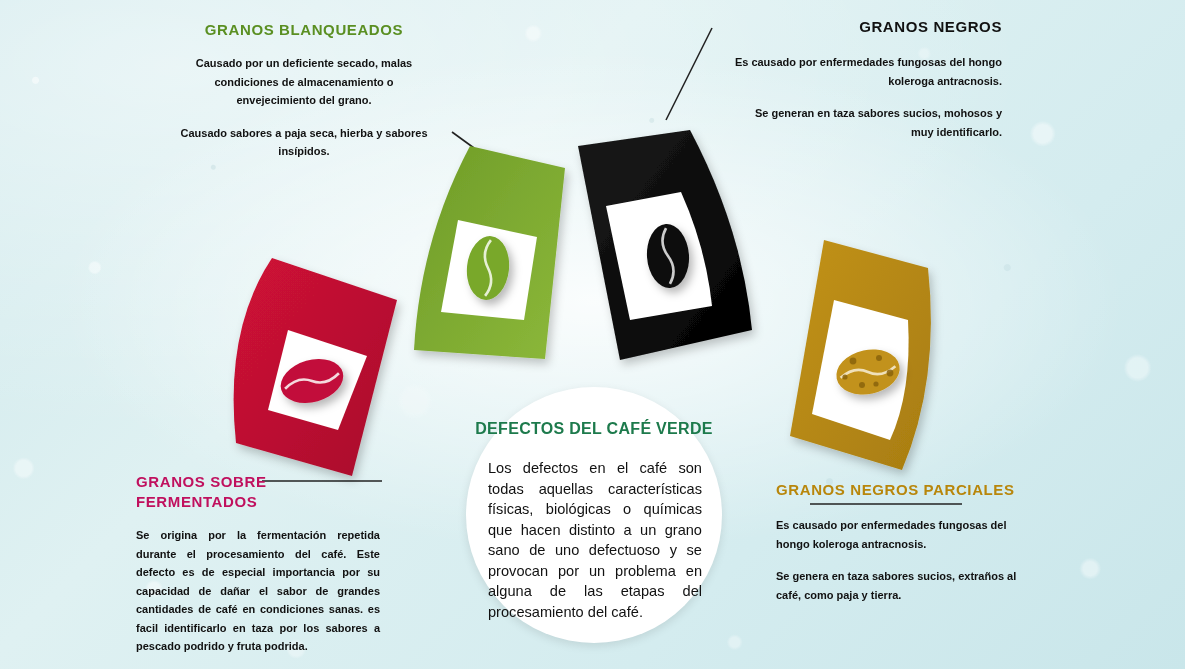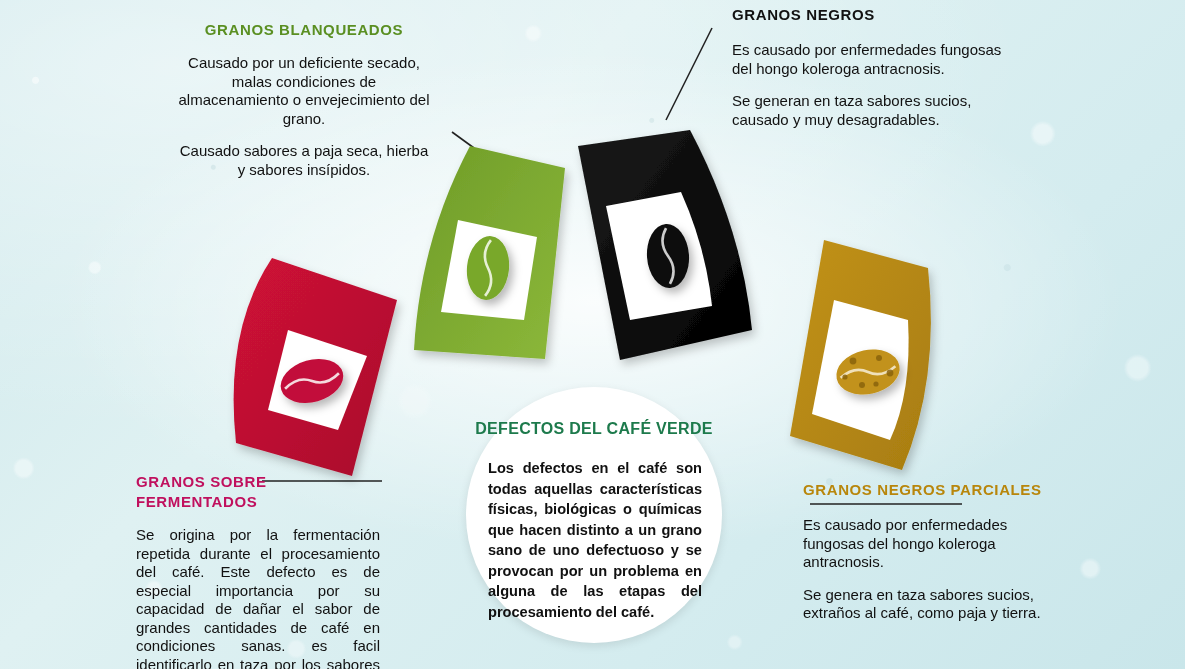--- a/index.html
+++ b/index.html
@@ -65,23 +65,23 @@
   .txt-block {
     position: absolute;
   }
   .heading {
     font-weight: bold;
     letter-spacing: 0.6px;
     font-size: 15px;
     line-height: 20px;
   }
   .body-txt {
-    font-size: 15px;
+    font-size: 11px;
     line-height: 18.5px;
-    font-weight: normal;
+    font-weight: bold;
     color: #111;
   }
   .body-txt.just {
     text-align: justify;
   }
   .body-txt p {
     margin: 0 0 14px 0;
   }
   .body-txt p:last-child { margin-bottom: 0; }
 
@@ -107,21 +107,21 @@
     letter-spacing: 0.3px;
   }
   .center-body {
     position: absolute;
     left: 488px;
     top: 458px;
     width: 214px;
     text-align: justify;
     font-size: 14.6px;
     line-height: 20.5px;
-    font-weight: bold;
+    font-weight: normal;
     color: #111;
   }
 </style>
 </head>
 <body>
 
 <div class="canvas">
 
   <div class="grunge"></div>
   <div class="grunge2"></div>
@@ -209,36 +209,36 @@
   <div class="center-body">Los defectos en el café son todas aquellas características físicas, biológicas o químicas que hacen distinto a un grano sano de uno defectuoso y se provocan por un problema en alguna de las etapas del procesamiento del café.</div>
 
   <div class="txt-block" style="left:176px; top:20px; width:256px;">
     <div class="heading" style="color:#5a8f22; text-align:center; margin-bottom:14px;">GRANOS BLANQUEADOS</div>
     <div class="body-txt just" style="text-align:center;">
       <p>Causado por un deficiente secado, malas condiciones de almacenamiento o envejecimiento del grano.</p>
       <p>Causado sabores a paja seca, hierba y sabores insípidos.</p>
     </div>
   </div>
 
-  <div class="txt-block" style="left:732px; top:5px; width:270px;">
+  <div class="txt-block" style="left:732px; top:17px; width:270px;text-align:right;">
     <div class="heading" style="color:#111111; margin-bottom:16px;">GRANOS NEGROS</div>
     <div class="body-txt">
       <p>Es causado por enfermedades fungosas del hongo koleroga antracnosis.</p>
-      <p>Se generan en taza sabores sucios, causado y muy desagradables.</p>
+      <p>Se generan en taza sabores sucios, mohosos y muy identificarlo.</p>
     </div>
   </div>
 
   <div class="txt-block" style="left:136px; top:472px; width:244px;">
     <div class="heading" style="color:#c0105e; margin-bottom:14px;">GRANOS SOBRE FERMENTADOS</div>
     <div class="body-txt just">
       <p>Se origina por la fermentación repetida durante el procesamiento del café. Este defecto es de especial importancia por su capacidad de dañar el sabor de grandes cantidades de café en condiciones sanas. es facil identificarlo en taza por los sabores a pescado podrido y fruta podrida.</p>
     </div>
   </div>
 
-  <div class="txt-block" style="left:803px; top:480px; width:244px;">
+  <div class="txt-block" style="left:776px; top:480px; width:244px;">
     <div class="heading" style="color:#b8860b; margin-bottom:16px;">GRANOS NEGROS PARCIALES</div>
     <div class="body-txt">
       <p>Es causado por enfermedades fungosas del hongo koleroga antracnosis.</p>
       <p>Se genera en taza sabores sucios, extraños al café, como paja y tierra.</p>
     </div>
   </div>
 
 </div>
 
 </body></html>

